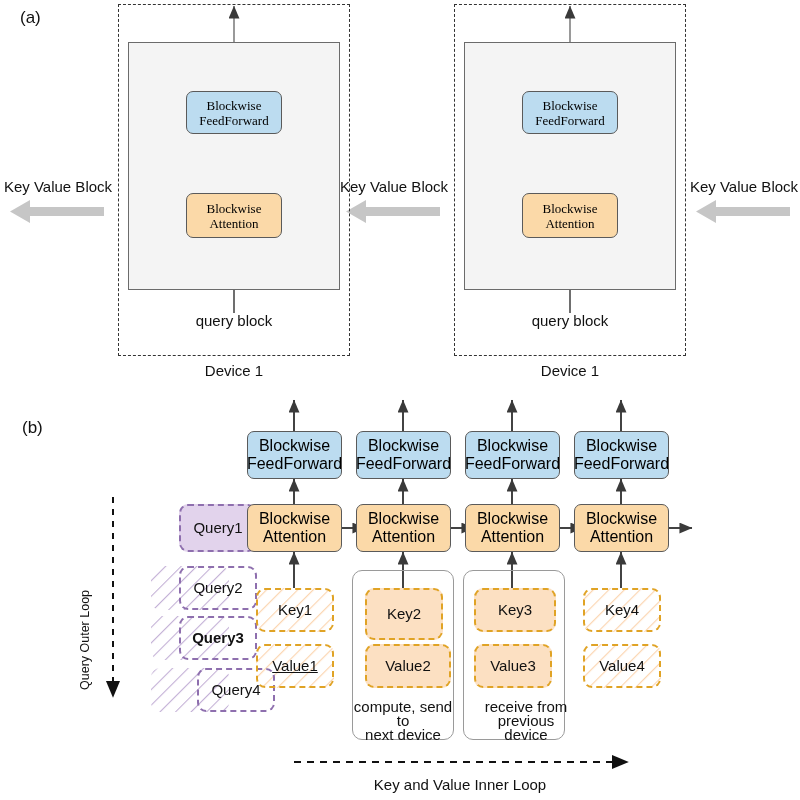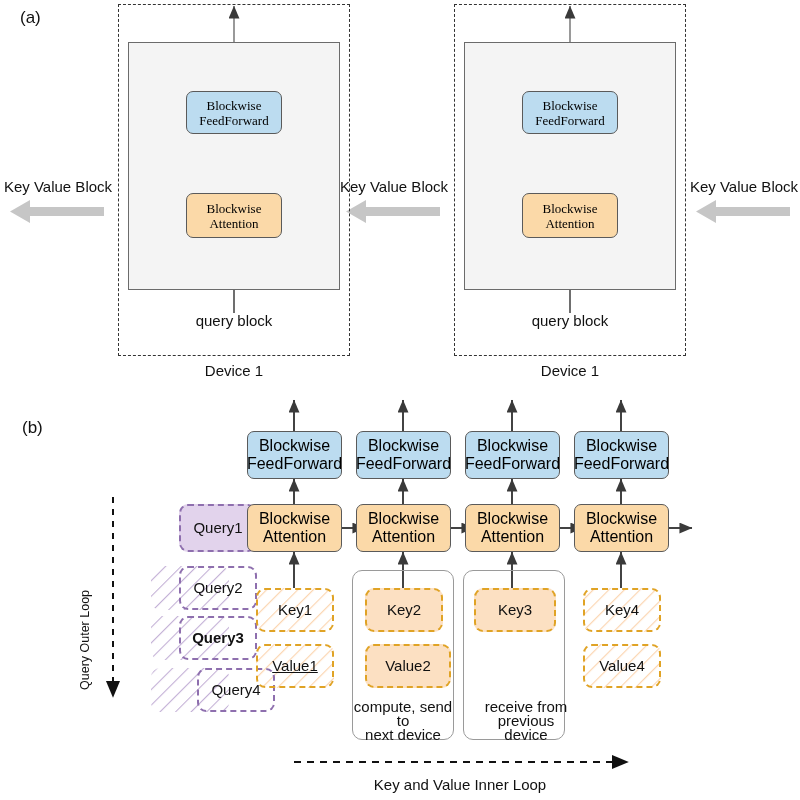--- a/index.html
+++ b/index.html
@@ -206,40 +206,43 @@
   </div>
 
   <div class="nodebox bw-ff" style="left:356px;top:431px;width:95px;height:48px;">
     <div class="boxlabel">Blockwise
 FeedForward</div>
   </div>
   <div class="nodebox bw-at" style="left:356px;top:504px;width:95px;height:48px;">
     <div class="boxlabel">Blockwise
 Attention</div>
   </div>
-  <div class="kvbox" style="left:365px;top:588px;width:78px;height:44px;background:#fce0c2;">
+  <div class="kvbox" style="left:365px;top:588px;width:78px;height:52px;background:#fce0c2;">
     <div class="boxlabel txt" style="position:static;">Key2</div>
   </div>
   <div class="kvbox" style="left:365px;top:644px;width:86px;height:44px;background:#fce0c2;">
     <div class="boxlabel txt" style="position:static;">Value2</div>
   </div>
   <div class="txt" style="left:353px;top:700px;width:100px;">compute, send to
 next device</div>
 
   <div class="nodebox bw-ff" style="left:465px;top:431px;width:95px;height:48px;">
     <div class="boxlabel">Blockwise
 FeedForward</div>
   </div>
   <div class="nodebox bw-at" style="left:465px;top:504px;width:95px;height:48px;">
     <div class="boxlabel">Blockwise
 Attention</div>
   </div>
   <div class="kvbox" style="left:474px;top:588px;width:82px;height:44px;background:#fce0c2;">
     <div class="boxlabel txt" style="position:static;">Key3</div>
   </div>
+  <div class="kvbox" style="left:474px;top:644px;width:78px;height:44px;background:#fce0c2;">
+    <div class="boxlabel txt" style="position:static;">Value3</div>
+  </div>
   <div class="txt" style="left:464px;top:700px;width:100px;margin-left:12px;">receive from
 previous device</div>
 
   <div class="nodebox bw-ff" style="left:574px;top:431px;width:95px;height:48px;">
     <div class="boxlabel">Blockwise
 FeedForward</div>
   </div>
   <div class="nodebox bw-at" style="left:574px;top:504px;width:95px;height:48px;">
     <div class="boxlabel">Blockwise
 Attention</div>

